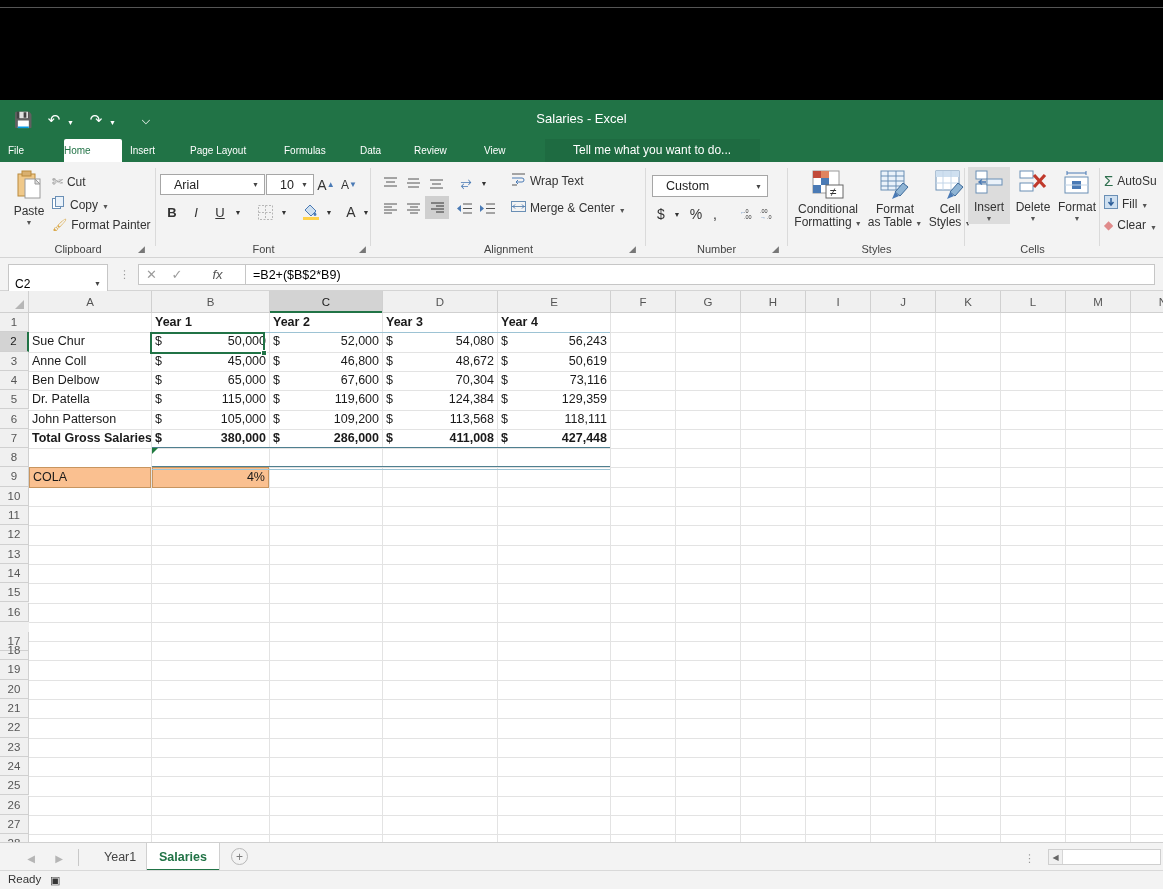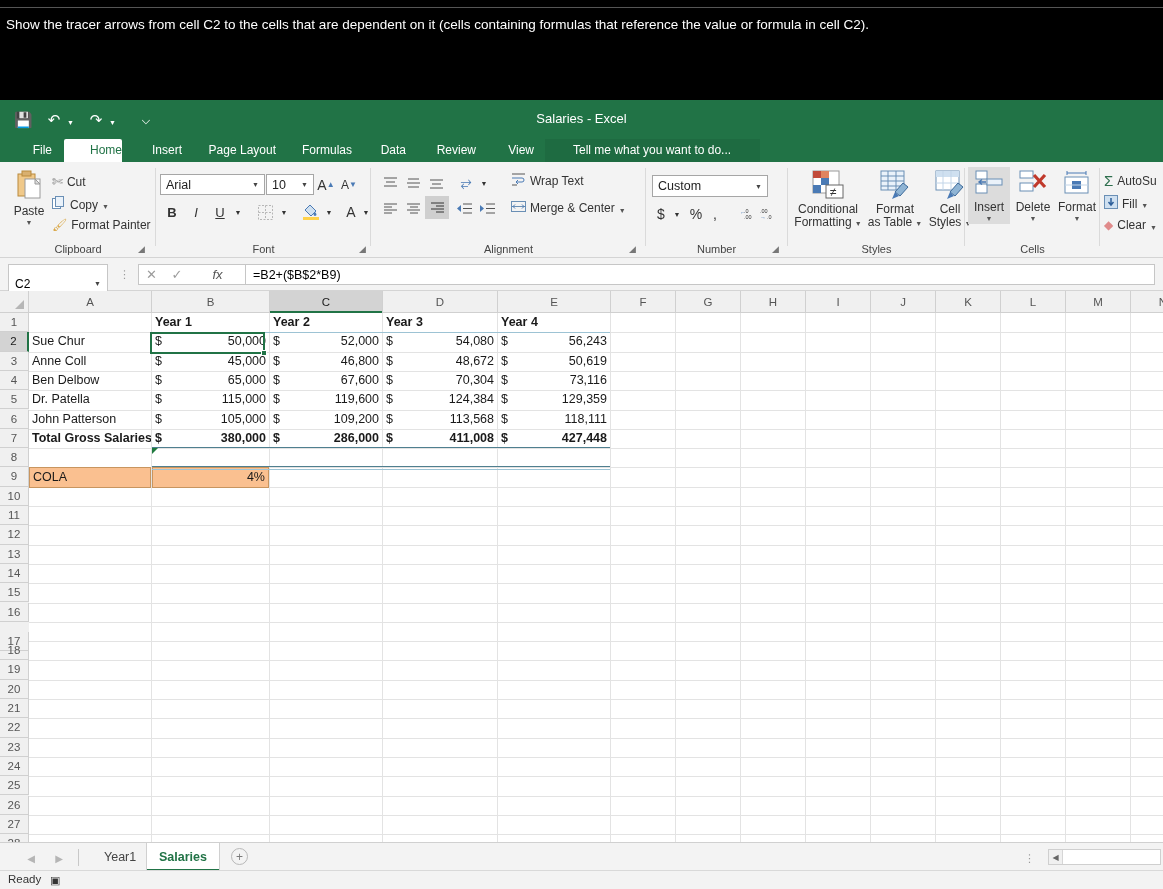--- a/index.html
+++ b/index.html
@@ -46,21 +46,21 @@
     color:#fff; font-size:13px;
   }
 
   
   #tabbar {
     position: absolute; left:0; top:39px; width:1163px; height:23px;
     background:#217346;
   }
   .rtab {
     position:absolute; top:0; height:23px; line-height:23px;
-    color:#fff; font-size:12px; text-align:right; cursor:pointer;
+    color:#fff; font-size:10px; text-align:left; cursor:pointer;
   }
   .rtab.active {
     background:#fff; color:#217346; border-radius: 2px 2px 0 0;
   }
   #tellme {
     position:absolute; top:0; left:545px; width:215px; height:23px;
     background:#1e6b41; color:#fff; font-size:12px; line-height:23px;
     padding-left:28px; cursor:text; white-space:nowrap;
   }
   #tellme-bulb {
@@ -95,21 +95,21 @@
   }
   .caret-d { font-size:7px; color:#555; line-height:7px; margin-top:1px; }
 
   
   .ic { display:inline-block; position:relative; }
 
   
   .combo {
     position:absolute; background:#fff; border:1px solid #a6a6a6;
     font-size:12.5px; color:#222; display:flex; align-items:center;
-    padding-left:5px; cursor:pointer;
+    padding-left:13px; cursor:pointer;
   }
   .combo .cv { flex:1; }
   .combo .ca { font-size:7px; color:#444; padding-right:5px; }
 
   .tbtn {
     position:absolute; display:flex; align-items:center; justify-content:center;
     font-size:13px; color:#333; cursor:pointer;
   }
   .tbtn.active { background:#cfcfcf; }
 
@@ -270,21 +270,20 @@
   }
   #status-ic {
     position:absolute; left:50px; top:3px; font-size:11px; color:#333;
   }
 </style>
 </head>
 <body>
 
 <div id="task-banner">
   <div class="line"></div>
-  <div class="txt">Show the tracer arrows from cell C2 to the cells that are dependent on it (cells containing formulas that reference the value or formula in cell C2).</div>
 </div>
 
 <div id="excel">
 
   <div id="titlebar">
     <div id="qat">
       <div class="qat-btn">💾</div>
       <div class="qat-btn">↶</div>
       <div class="qat-caret">▼</div>
       <div class="qat-btn" style="margin-left:6px">↷</div>

